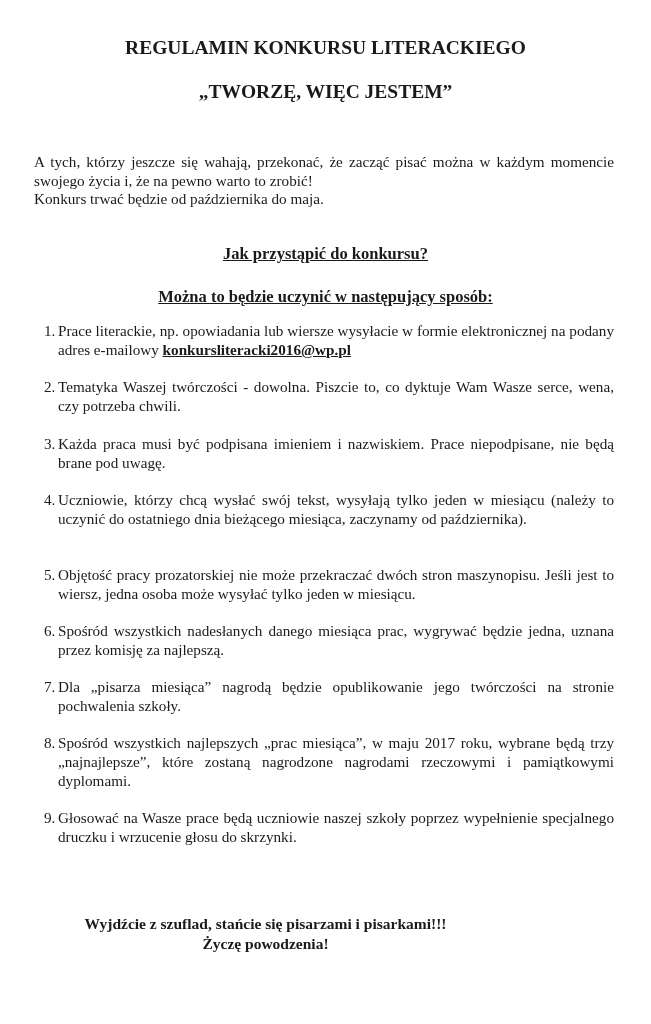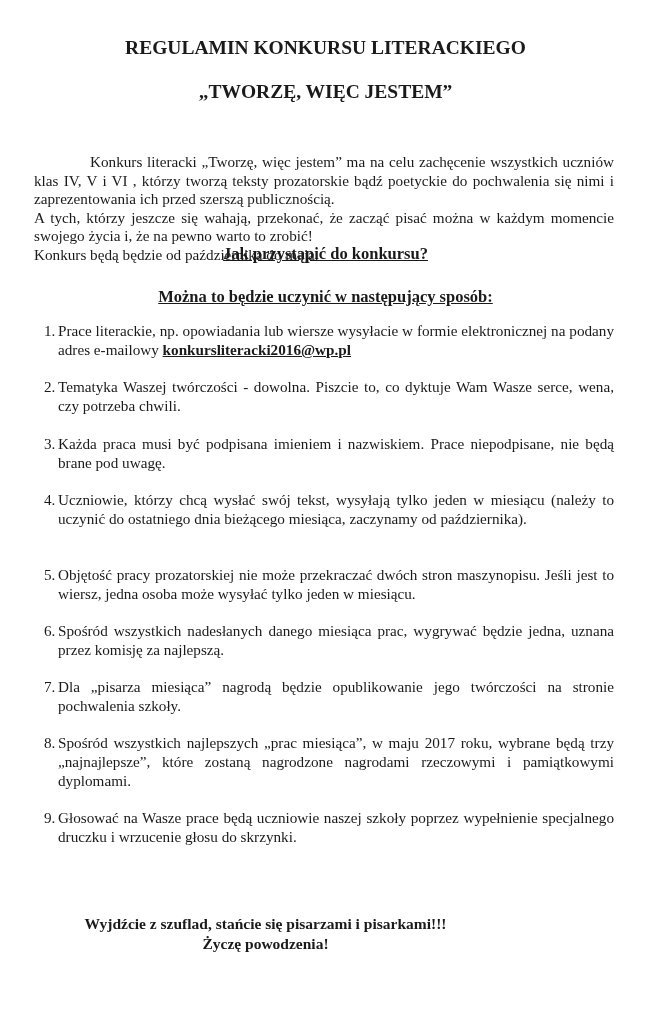--- a/index.html
+++ b/index.html
@@ -35,23 +35,22 @@
   }
 </style>
 </head>
 <body>
 
 <div class="page">
   <div class="title" style="top:36px;">REGULAMIN KONKURSU LITERACKIEGO</div>
   <div class="title" style="top:48px;margin-top:32px;">„TWORZĘ, WIĘC JESTEM”</div>
 
   <div class="intro">
-    <p class="first">Konkurs literacki „Tworzę, więc jestem” ma na celu zachęcenie wszystkich uczniów klas  IV, V i VI , którzy tworzą teksty prozatorskie bądź poetyckie do pochwalenia się nimi i zaprezentowania ich przed szerszą publicznością.</p>
     <p>A tych, którzy jeszcze się wahają, przekonać, że zacząć pisać można w każdym momencie swojego życia i, że na pewno warto to zrobić!</p>
-    <p>Konkurs będą będzie od października do maja.</p>
+    <p>Konkurs trwać będzie od października do maja.</p>
   </div>
 
   <div class="heading" style="top:244px;">Jak przystąpić do konkursu?</div>
   <div class="heading" style="top:287px;">Można to będzie uczynić w następujący sposób:</div>
 
   <div class="item" style="top:321px;">
     <span class="num">1.</span>
     <span class="txt"><span>Prace literackie, np. opowiadania lub wiersze wysyłacie w formie elektronicznej na podany adres e-mailowy </span><span class="email">konkursliteracki2016@wp.pl</span></span>
   </div>
   <div class="item" style="top:377px;">

